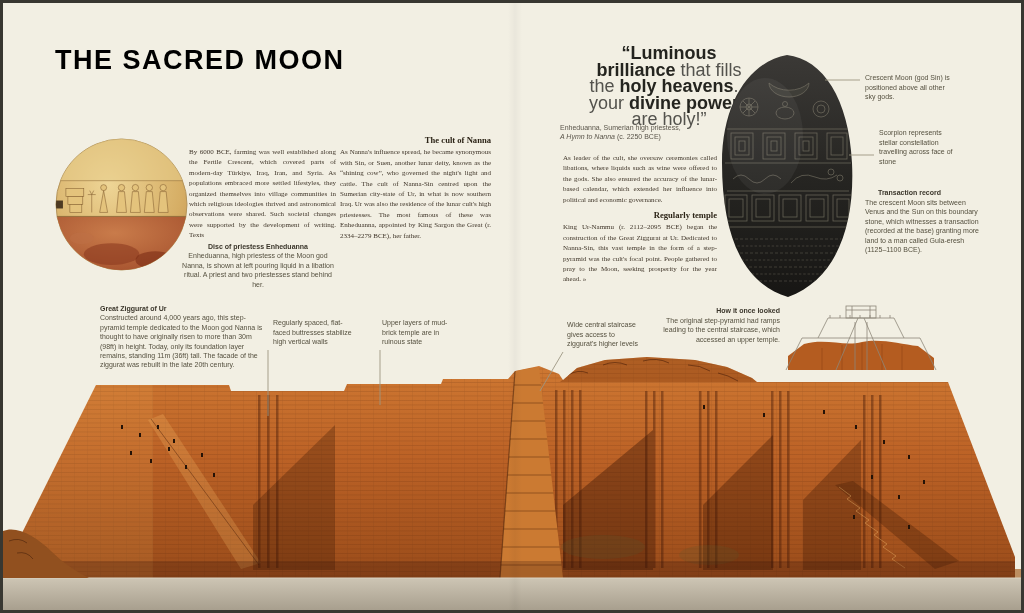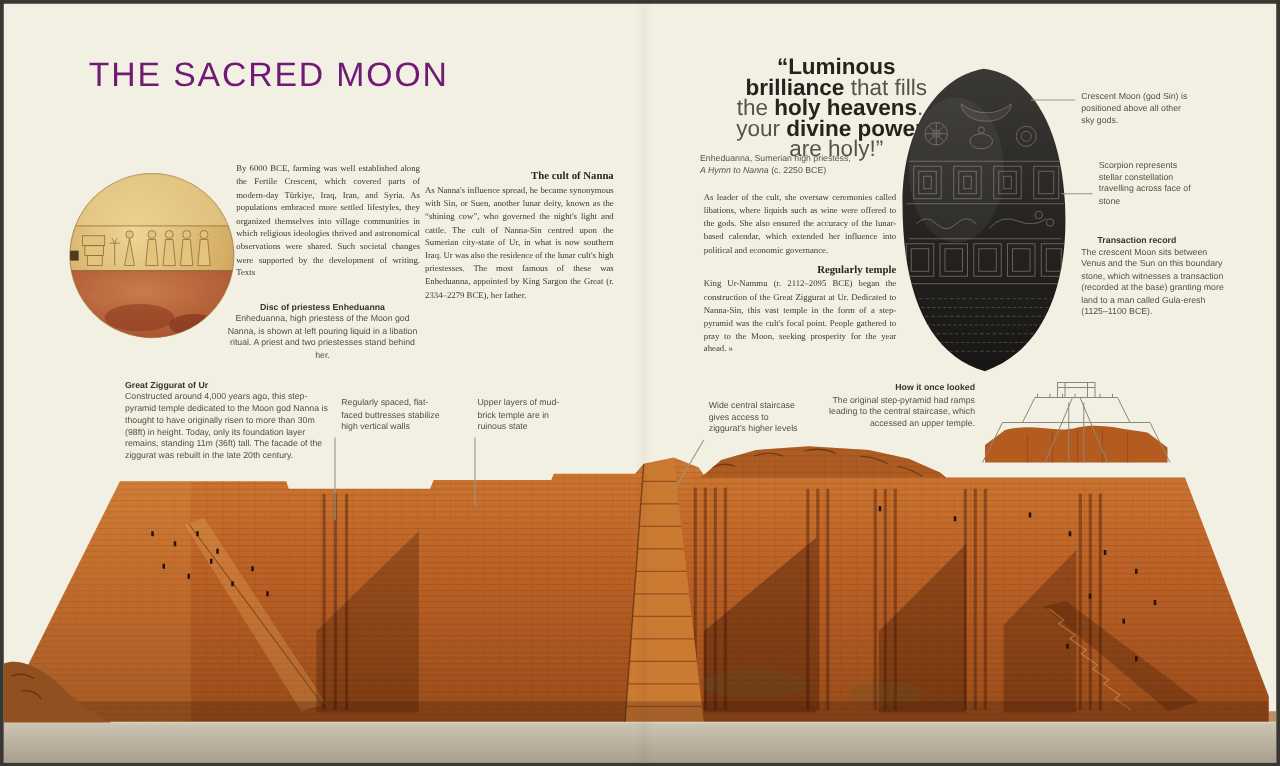--- a/index.html
+++ b/index.html
@@ -6,26 +6,26 @@
   body { background:#d8d4c8; font-family:"Liberation Sans", sans-serif; }
   .frame {
     position:relative; width:1024px; height:613px; overflow:hidden;
     background:#f2efe3; border:3px solid #383731;
   }
   .frame::after{ content:""; position:absolute; left:505px; top:0; width:14px; height:100%;
     background:linear-gradient(90deg, rgba(0,0,0,0) 0%, rgba(0,0,0,.035) 50%, rgba(0,0,0,0) 100%); pointer-events:none;}
   .abs { position:absolute; }
   .serif { font-family:"Liberation Serif", serif; }
   .sans { font-family:"Liberation Sans", sans-serif; }
-  .title { left:52px; top:42px; font-size:27px; font-weight:400; letter-spacing:1.5px; color:#701a75;margin-left:16px; }
+  .title { left:52px; top:42px; font-size:27px; font-weight:700; letter-spacing:1.5px; color:#000000; }
   .intro { left:115px; top:85px; width:240px; font-size:7.2px; line-height:10.2px; font-weight:bold; color:#5d4f3d; }
   .col { font-size:7px; line-height:10.4px; color:#40362a; text-align:justify; }
   .col p { text-align:justify; }
   .colhead { font-size:8.6px; color:#2c2417; margin:5px 0 2px 0; text-align:right; }
-  .col1 { left:186px; top:127px; width:147px;font-family:Liberation Serif, serif; }
+  .col1 { left:186px; top:144px; width:147px;font-family:Liberation Serif, serif; }
   .col2 { left:337px; top:127px; width:151px; }
   .col3 { left:560px; top:150px; width:154px; }
   .cap { font-size:7px; line-height:9.4px; color:#55503f; }
   .cap-title { font-weight:bold; color:#3a352a; }
   .disc-cap { left:176px; top:239px; width:158px; text-align:center; }
   .quote { left:580px; top:42px; width:172px; font-size:18px; line-height:16.6px; color:#53524d;text-align:center; }
   .quote b { color:#24241f; }
   .attr { left:557px; top:120px; width:160px; font-size:7px; line-height:9.2px; color:#5a554a; }
   .it { font-style:italic; }
   .note { font-size:7px; line-height:9.5px; color:#55503f; }

